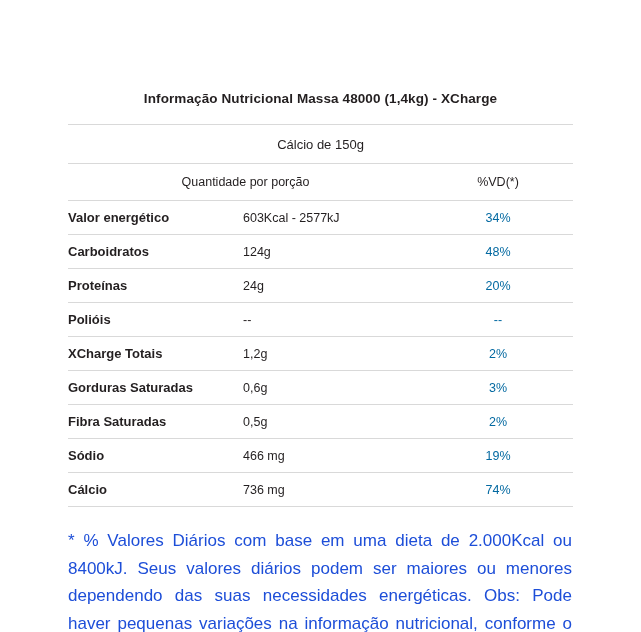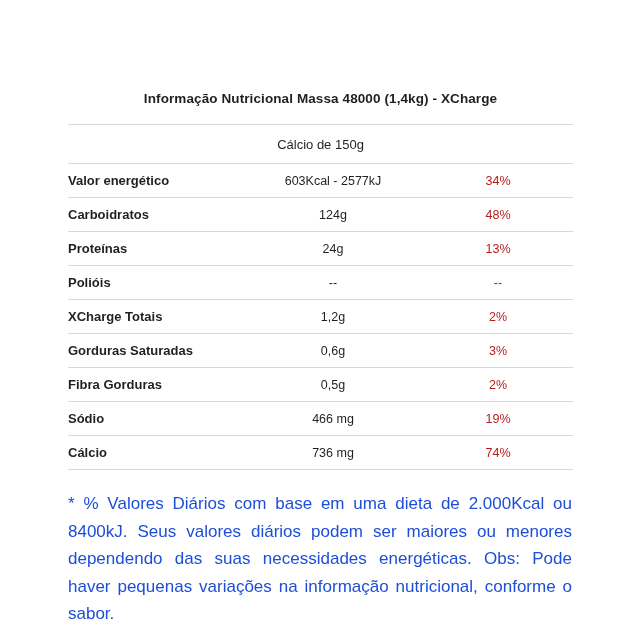--- a/index.html
+++ b/index.html
@@ -62,30 +62,30 @@
     color: #231f20;
   }
   .row-name {
     font-weight: bold;
     font-size: 13px;
     padding-left: 6px;
     height: 33px;
     color: #231f20;
   }
   .row-qty {
-    text-align: center;
+    text-align: left;
     font-size: 12.5px;
     height: 33px;
     color: #231f20;
   }
   .row-vd {
     text-align: center;
     font-size: 12.5px;
     height: 33px;
-    color: #b91c1c;
+    color: #0369a1;
   }
   .footnote {
     margin-top: 20px;
     font-size: 17px;
     line-height: 1.62;
     text-align: justify;
     color: #1d4ed8;
     padding-right: 1px;
   }
 </style>
@@ -100,53 +100,57 @@
         <col style="width:180px">
         <col style="width:150px">
       </colgroup>
       <tbody>
         <tr>
           <td class="title-cell" colspan="3">Informação Nutricional Massa 48000 (1,4kg) - XCharge</td>
         </tr>
         <tr>
           <td class="portion-cell" colspan="3">Cálcio de 150g</td>
         </tr>
+        <tr>
+          <td class="hdr-qty" colspan="2">Quantidade por porção</td>
+          <td class="hdr-vd">%VD(*)</td>
+        </tr>
 
         <tr>
           <td class="row-name">Valor energético</td>
           <td class="row-qty">603Kcal - 2577kJ</td>
           <td class="row-vd">34%</td>
         </tr>
         <tr>
           <td class="row-name">Carboidratos</td>
           <td class="row-qty">124g</td>
           <td class="row-vd">48%</td>
         </tr>
         <tr>
           <td class="row-name">Proteínas</td>
           <td class="row-qty">24g</td>
-          <td class="row-vd">13%</td>
+          <td class="row-vd">20%</td>
         </tr>
         <tr>
           <td class="row-name">Polióis</td>
           <td class="row-qty">--</td>
           <td class="row-vd">--</td>
         </tr>
         <tr>
           <td class="row-name">XCharge Totais</td>
           <td class="row-qty">1,2g</td>
           <td class="row-vd">2%</td>
         </tr>
         <tr>
           <td class="row-name">Gorduras Saturadas</td>
           <td class="row-qty">0,6g</td>
           <td class="row-vd">3%</td>
         </tr>
         <tr>
-          <td class="row-name">Fibra Gorduras</td>
+          <td class="row-name">Fibra Saturadas</td>
           <td class="row-qty">0,5g</td>
           <td class="row-vd">2%</td>
         </tr>
         <tr>
           <td class="row-name">Sódio</td>
           <td class="row-qty">466 mg</td>
           <td class="row-vd">19%</td>
         </tr>
         <tr>
           <td class="row-name">Cálcio</td>

